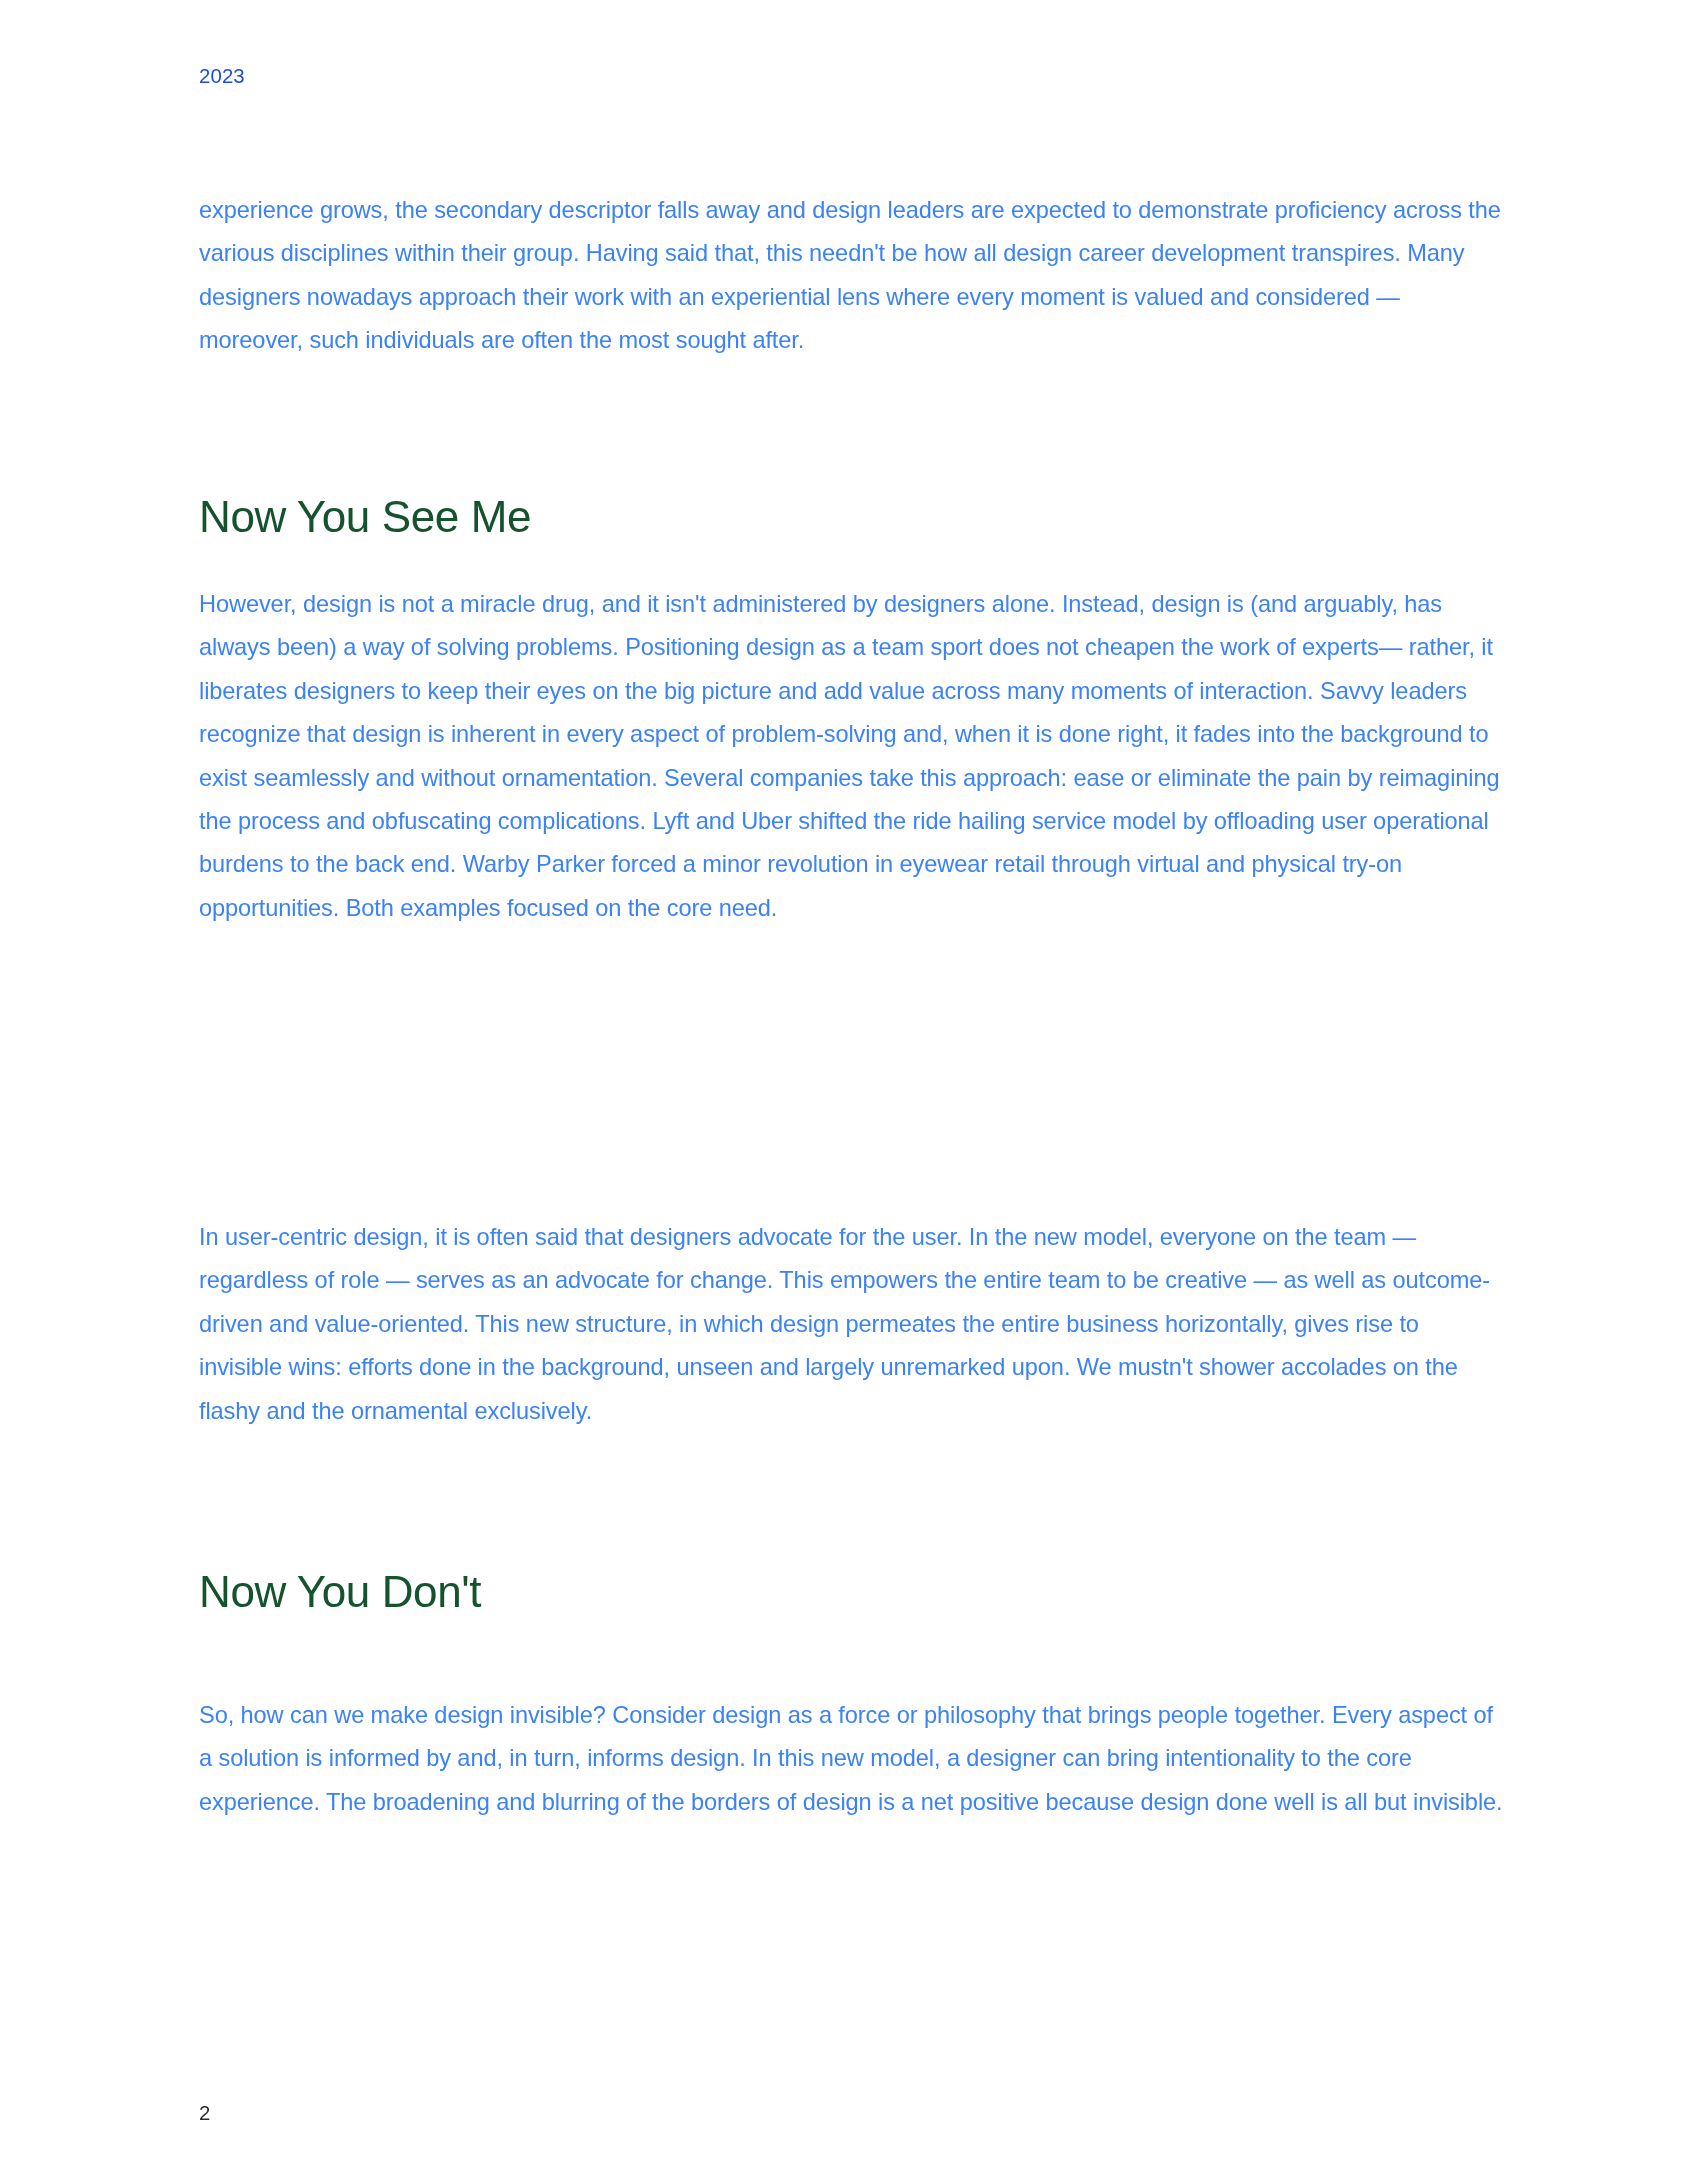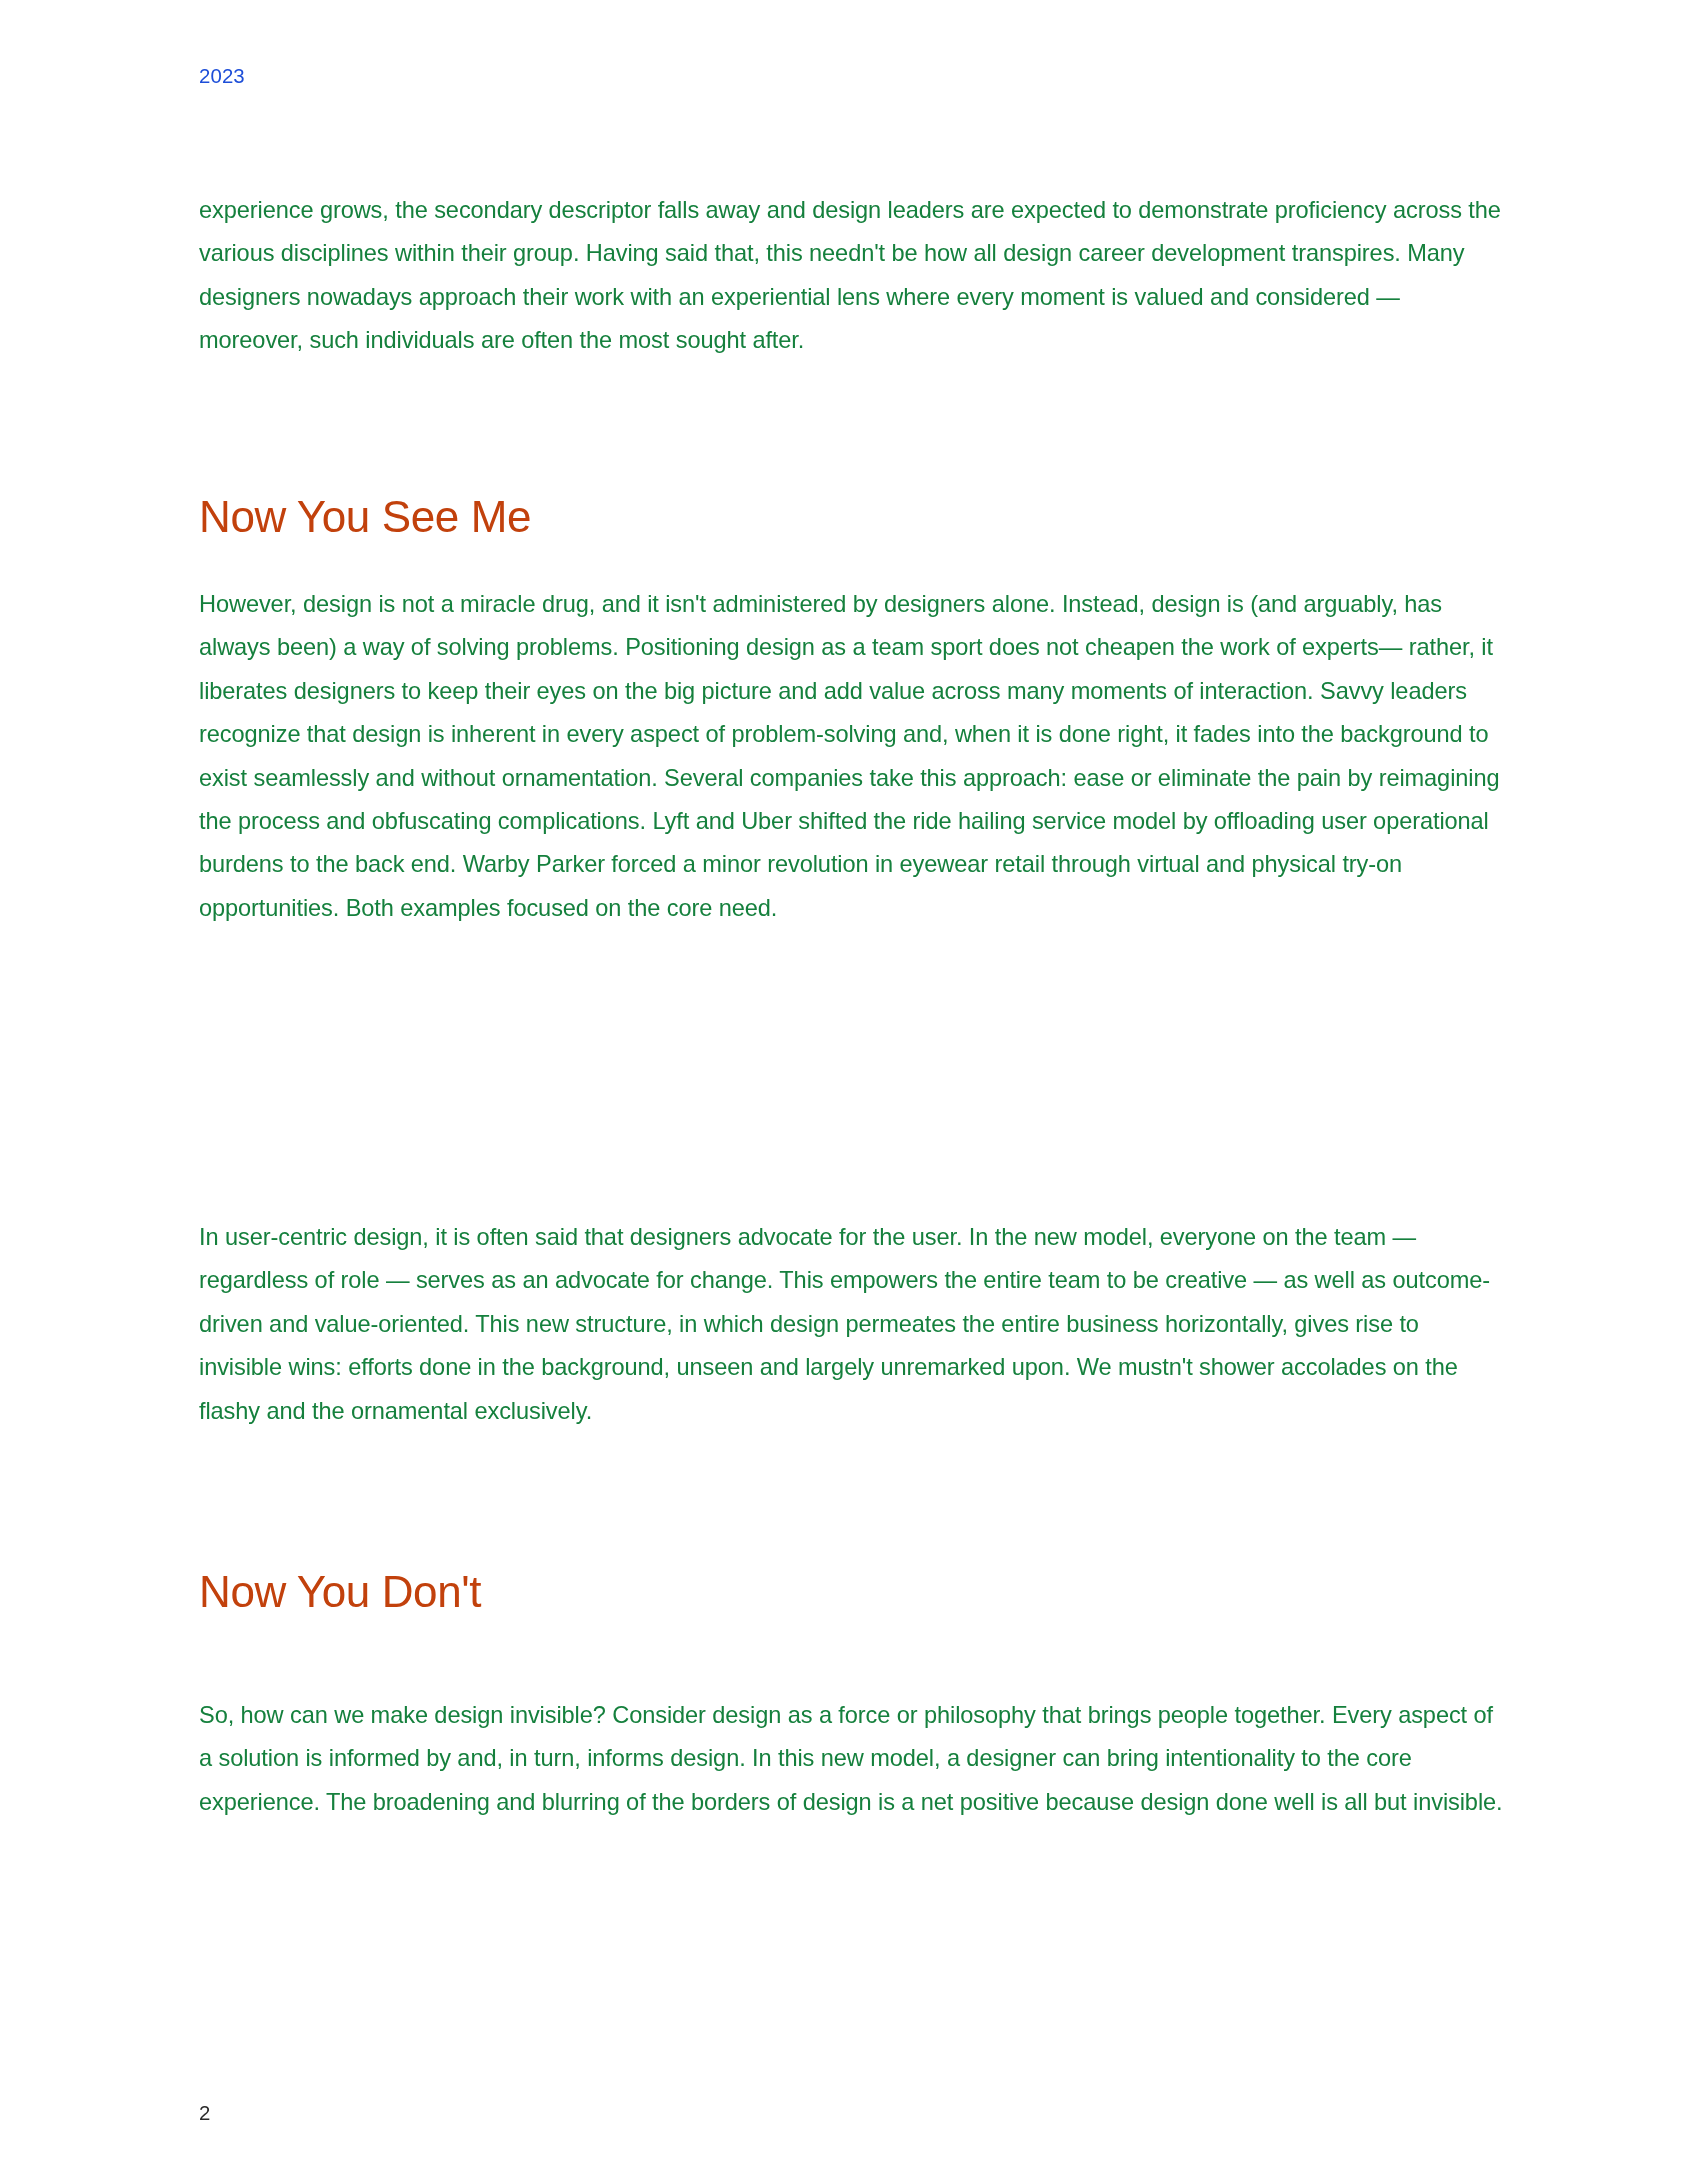--- a/index.html
+++ b/index.html
@@ -30,32 +30,32 @@
   }
   .body-block {
     position: absolute;
     left: 199px;
     width: 1306px;
   }
   p.para {
     margin: 0 0 24px 0;
     font-size: 23.6px;
     line-height: 1.84;
-    color: #15803d;
+    color: #3b82f6;
     letter-spacing: -0.1px;
     text-align: left;
   }
   p.para:last-child {
     margin-bottom: 0;
   }
   h2.section-heading {
     font-size: 44px;
     line-height: 1.25;
     font-weight: 400;
-    color: #c2410c;
+    color: #14532d;
     margin: 0;
     letter-spacing: -0.4px;
   }
   .page-number {
     position: absolute;
     left: 199px;
     top: 2102px;
     font-size: 20.4px;
     color: #2b2b2b;
   }

